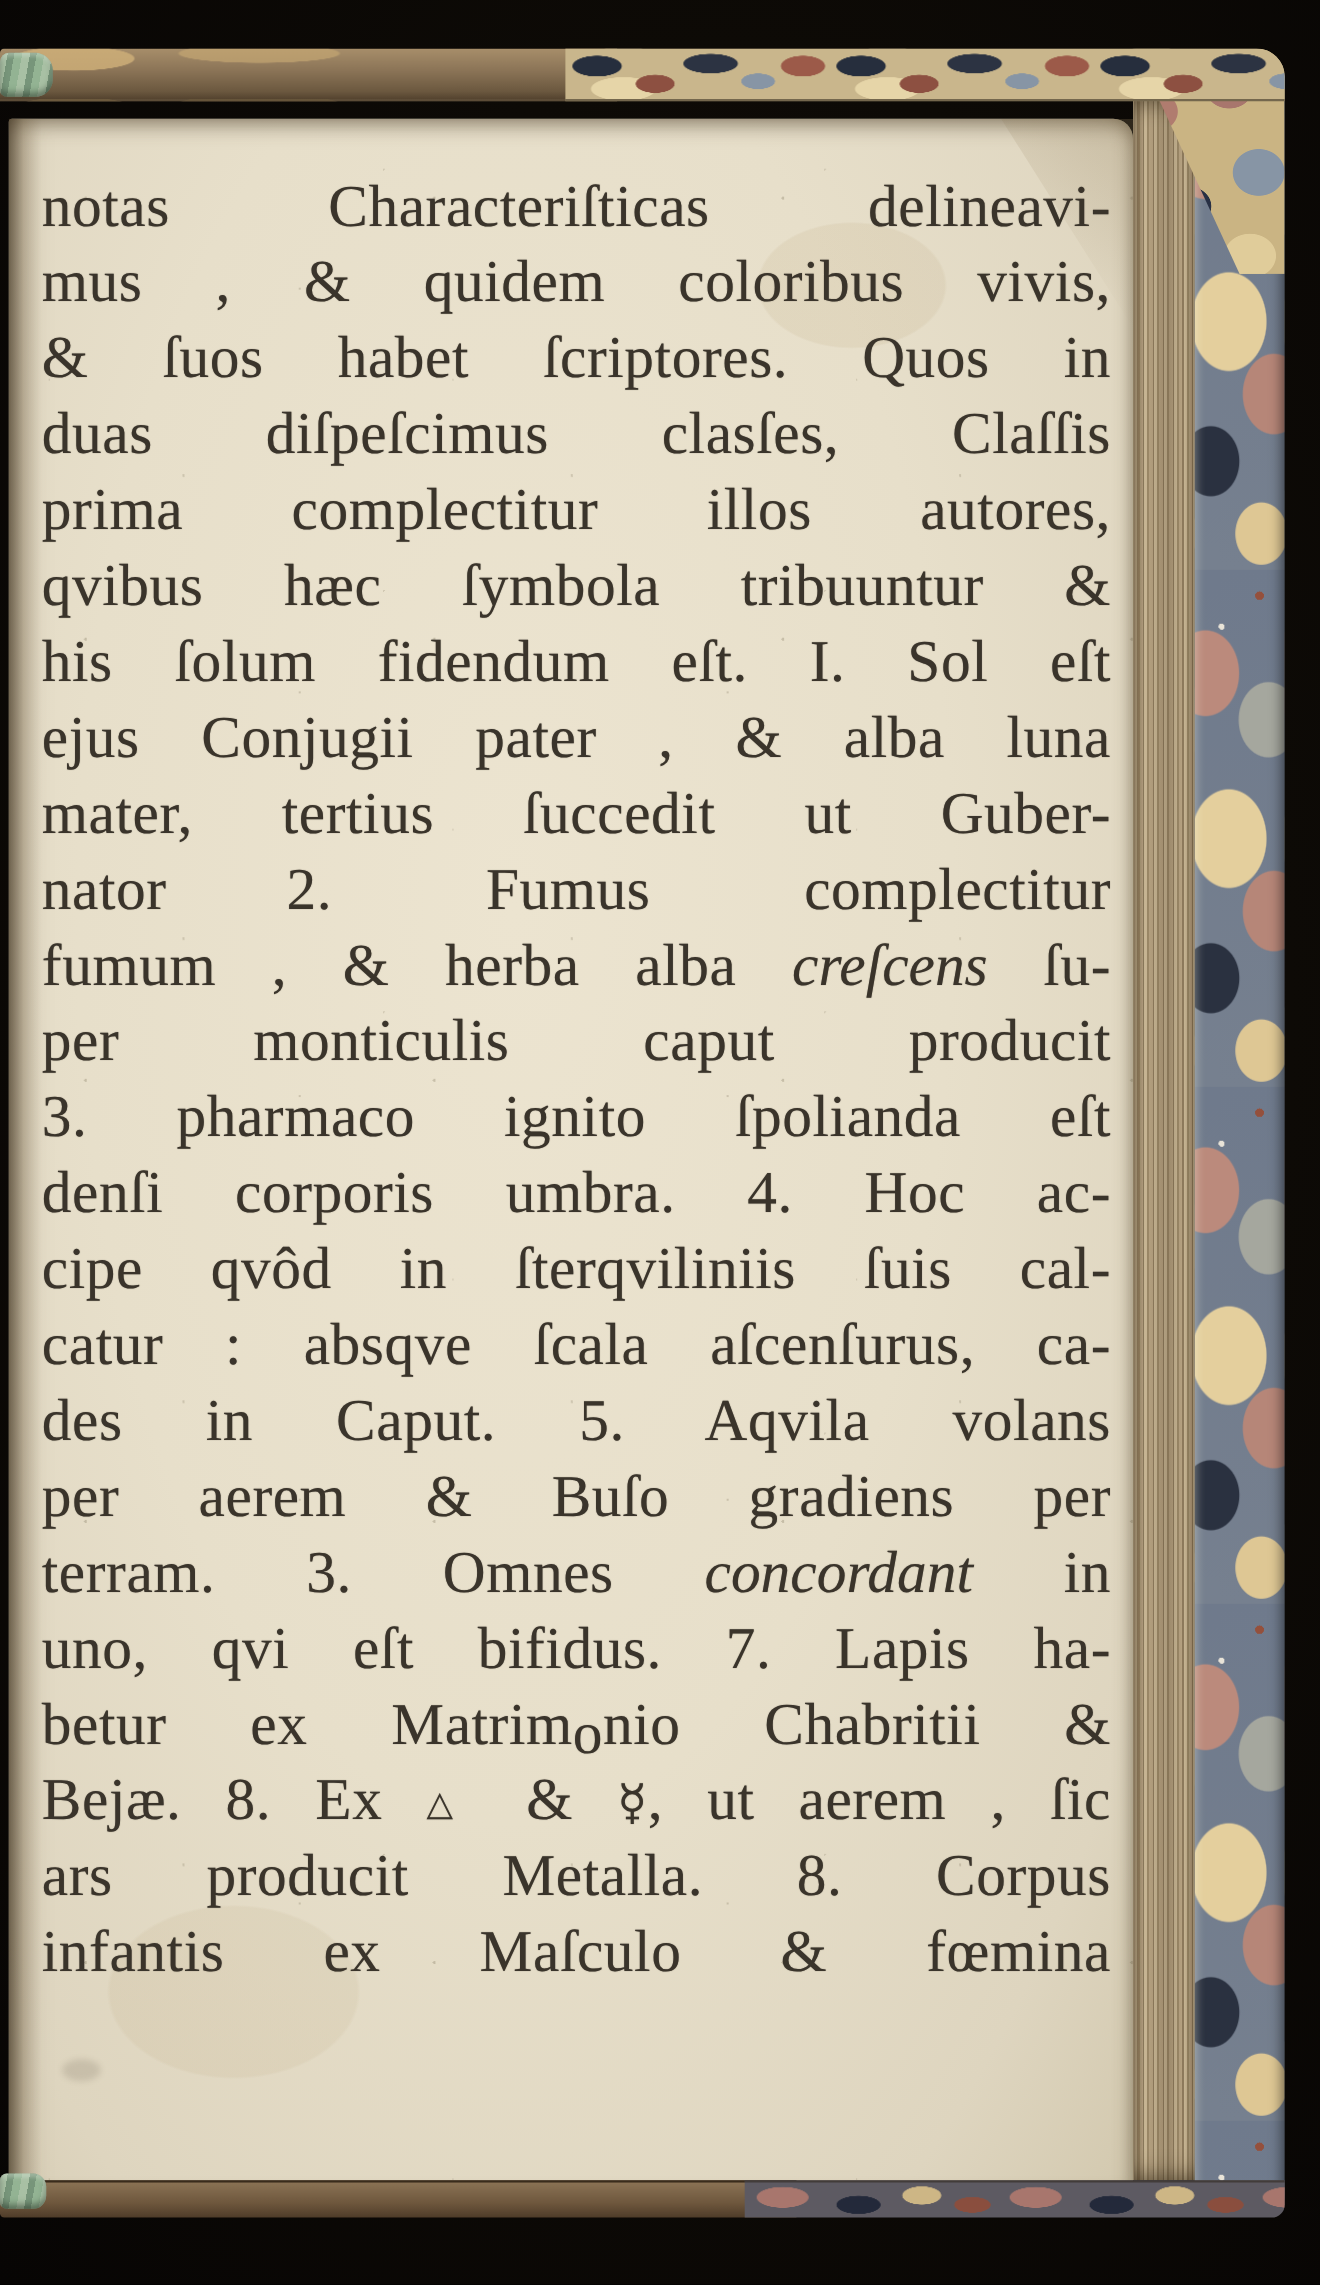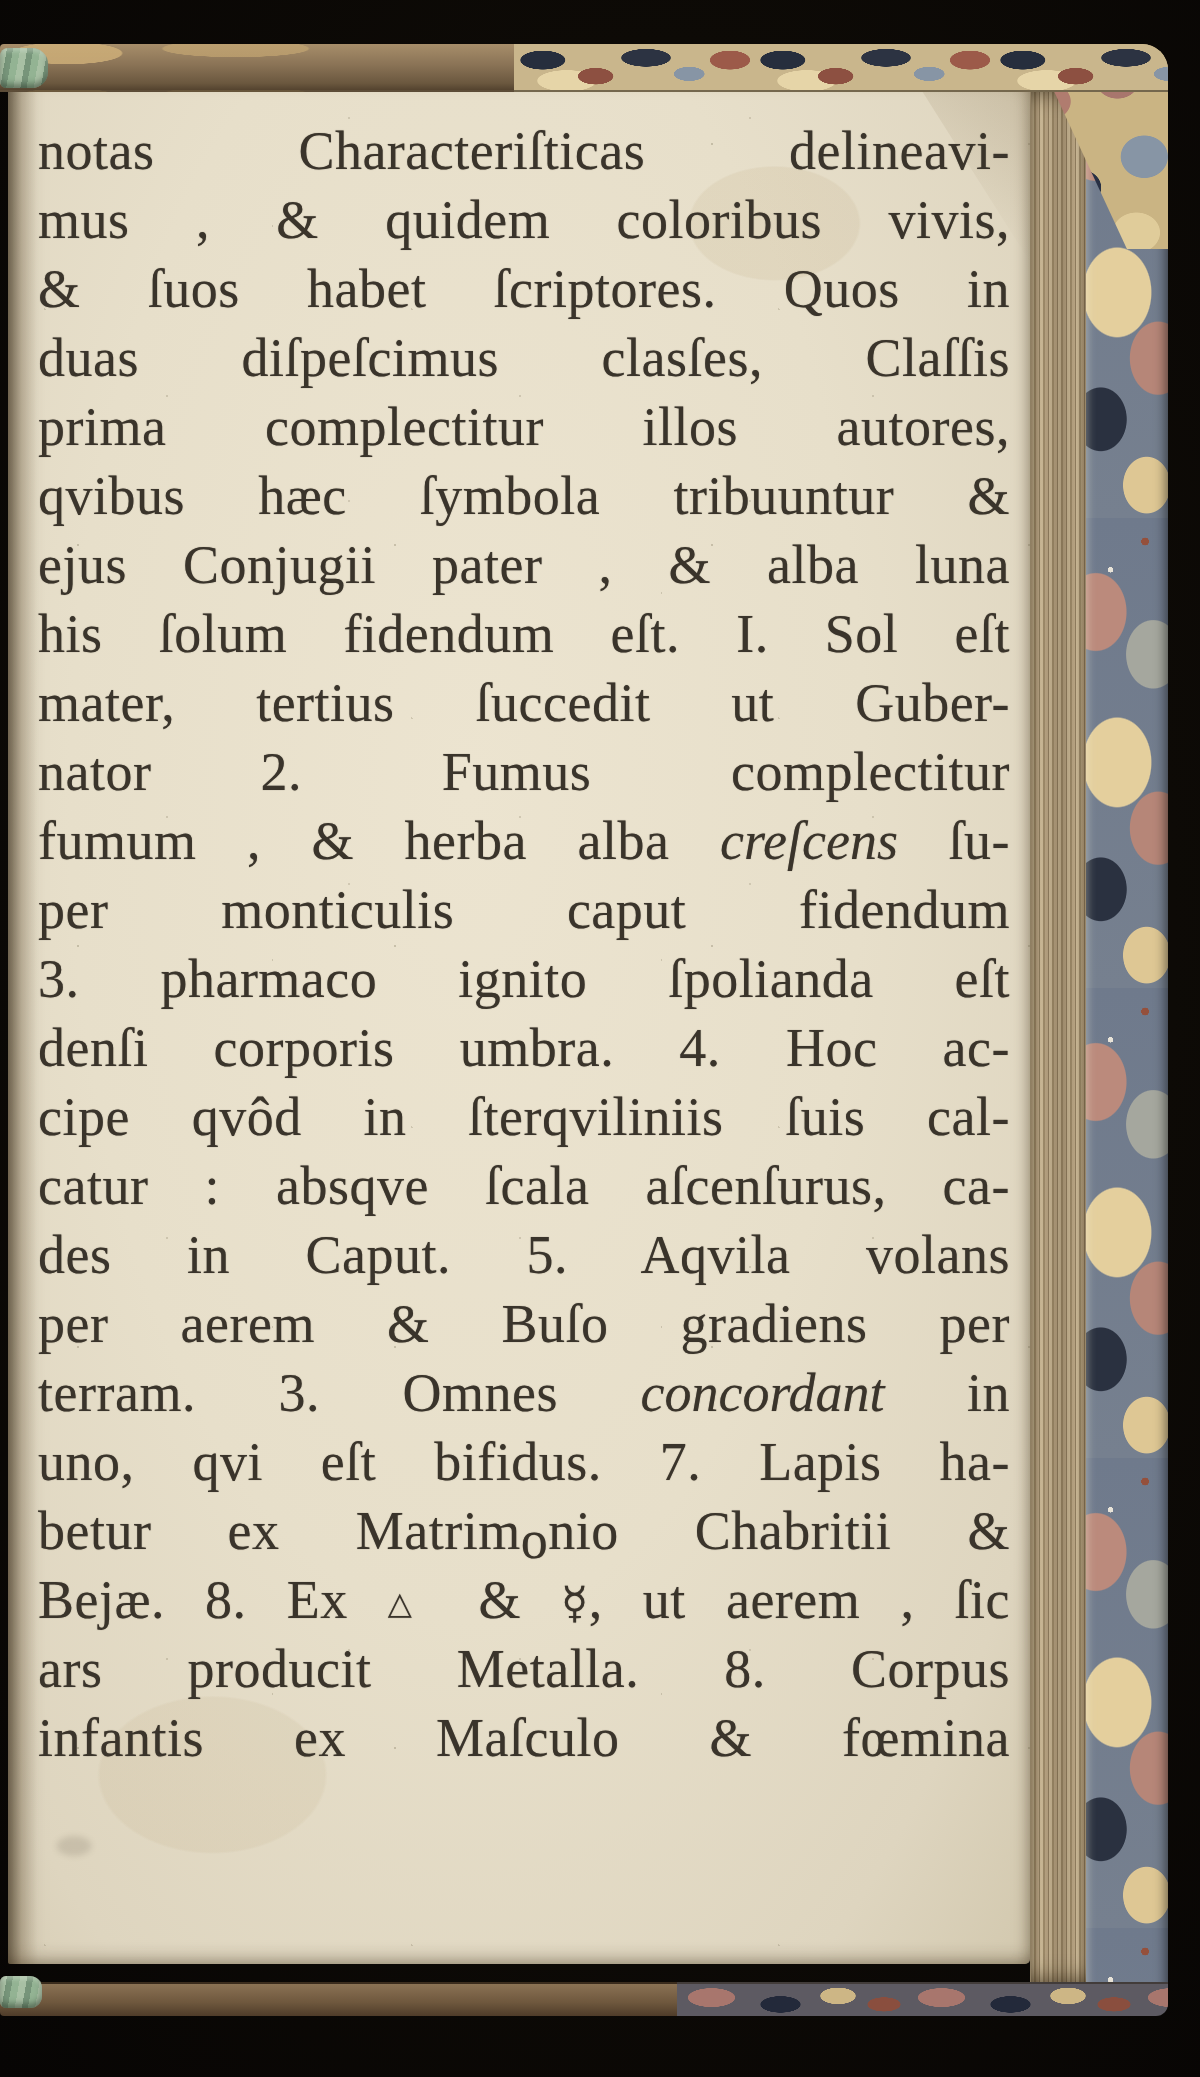--- a/index.html
+++ b/index.html
@@ -81,21 +81,21 @@
     border-radius:0 22px 0 0;}
 
   
   .headband{z-index:6;position:absolute;
     background:repeating-linear-gradient(100deg,#a8c0a4 0 7px,#77957a 7px 13px,#93b393 13px 20px);
     box-shadow:inset 0 -4px 6px rgba(30,40,28,.5), inset 0 3px 4px rgba(235,245,230,.4);}
   .hb-top{left:0;top:4px;width:48px;height:40px;border-radius:8px 16px 16px 6px;}
   .hb-bottom{left:0;bottom:8px;width:42px;height:32px;border-radius:6px 12px 12px 6px;}
 
   
-  .page{position:absolute;left:8px;top:28px;width:1022px;height:1892px;z-index:1;
+  .page{position:absolute;left:8px;top:64px;width:1022px;height:1892px;z-index:1;
     border-radius:3px 18px 5px 3px;
     background:radial-gradient(ellipse at 45% 38%, #ece4d0 0%, #e7dfca 50%, #ded5bf 83%, #d2c8ae 100%);
     box-shadow:inset 0 16px 20px -12px rgba(70,55,32,.55),
                inset 24px 0 30px -18px rgba(70,55,32,.6),
                inset -12px 0 16px -10px rgba(70,55,32,.38),
                inset 0 -14px 18px -12px rgba(70,55,32,.45);}
   .page-texture{position:absolute;inset:0;border-radius:inherit;pointer-events:none;
     background-image:
       radial-gradient(circle 2px at 22% 18%, rgba(110,100,75,.28) 0 60%, transparent 62%),
       radial-gradient(circle 1.5px at 68% 42%, rgba(110,100,75,.24) 0 60%, transparent 62%),
@@ -137,26 +137,26 @@
       <div class="gutter" data-name="gutter-shadow"></div>
       <div class="corner-fold" data-name="page-corner-fold"></div>
       <div class="text-block" data-name="text-block">
         <div class="lines" data-name="page-text">
             <div class="line" data-name="text-line"><span>notas Characteriſticas delineavi-</span></div>
             <div class="line" data-name="text-line"><span>mus , &amp; quidem coloribus vivis,</span></div>
             <div class="line" data-name="text-line"><span>&amp; ſuos habet ſcriptores. Quos in</span></div>
             <div class="line" data-name="text-line"><span>duas diſpeſcimus clasſes, Claſſis</span></div>
             <div class="line" data-name="text-line"><span>prima complectitur illos autores,</span></div>
             <div class="line" data-name="text-line"><span>qvibus hæc ſymbola tribuuntur &amp;</span></div>
+            <div class="line" data-name="text-line"><span>his ſolum fidendum eſt. I. Sol eſt</span></div>
             <div class="line" data-name="text-line"><span>ejus Conjugii pater , &amp; alba luna</span></div>
-            <div class="line" data-name="text-line"><span>his ſolum fidendum eſt. I. Sol eſt</span></div>
             <div class="line" data-name="text-line"><span>mater, tertius ſuccedit ut Guber-</span></div>
             <div class="line" data-name="text-line"><span>nator  2. Fumus complectitur</span></div>
             <div class="line" data-name="text-line"><span>fumum , &amp; herba alba </span><i>creſcens</i><span> ſu-</span></div>
-            <div class="line" data-name="text-line"><span>per monticulis caput fidendum</span></div>
+            <div class="line" data-name="text-line"><span>per monticulis caput producit</span></div>
             <div class="line" data-name="text-line"><span>3. pharmaco ignito ſpolianda eſt</span></div>
             <div class="line" data-name="text-line"><span>denſi corporis umbra. 4. Hoc ac-</span></div>
             <div class="line" data-name="text-line"><span>cipe qvôd in ſterqviliniis ſuis cal-</span></div>
             <div class="line" data-name="text-line"><span>catur : absqve ſcala aſcenſurus, ca-</span></div>
             <div class="line" data-name="text-line"><span>des in Caput. 5. Aqvila volans</span></div>
             <div class="line" data-name="text-line"><span>per aerem &amp; Buſo gradiens per</span></div>
             <div class="line" data-name="text-line"><span>terram. 3. Omnes </span><i>concordant</i><span> in</span></div>
             <div class="line" data-name="text-line"><span>uno, qvi eſt bifidus. 7. Lapis ha-</span></div>
             <div class="line" data-name="text-line"><span>betur ex Matrim</span><span class="dropped">o</span><span>nio Chabritii &amp;</span></div>
             <div class="line" data-name="text-line"><span>Bejæ. 8. Ex </span><span class="sym" data-name="triangle-fire-symbol">△</span><span> &amp; </span><span class="sym" data-name="mercury-symbol">☿</span><span>, ut aerem , ſic</span></div>

